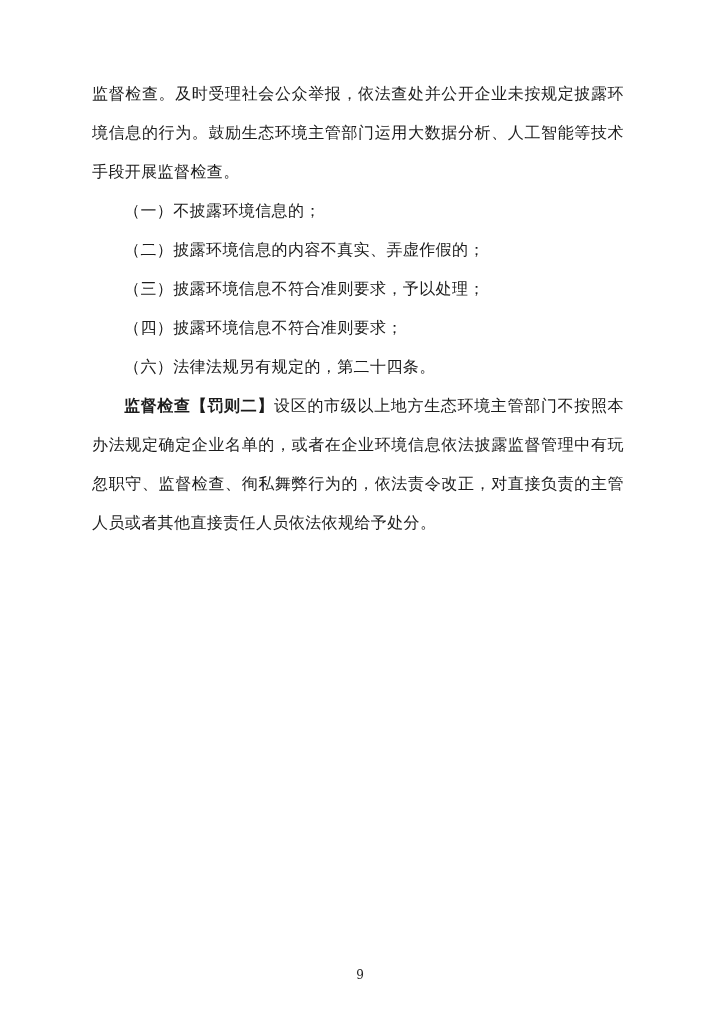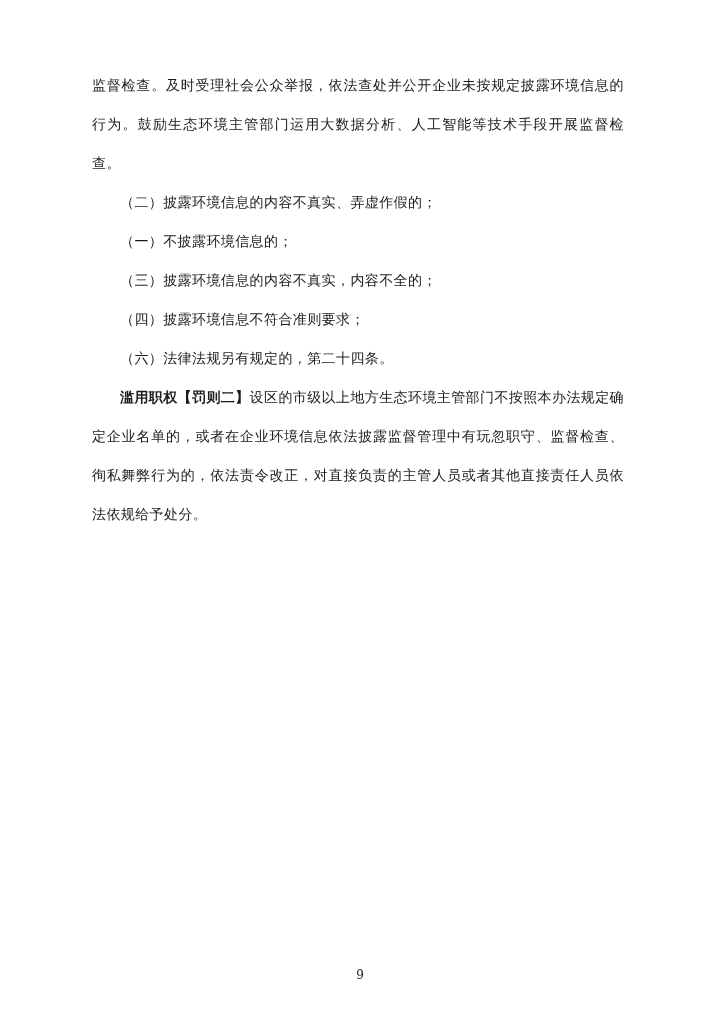--- a/index.html
+++ b/index.html
@@ -12,24 +12,24 @@
     height: 1026px;
     background: #ffffff;
     position: relative;
     box-sizing: border-box;
     margin: 0 auto;
     overflow: hidden;
   }
   .content {
     position: absolute;
     left: 92px;
-    top: 66px;
+    top: 74px;
     width: 532px;
     font-family: Liberation Sans, sans-serif;
-    font-size: 14px;
+    font-size: 16px;
     line-height: 39px;
     color: #1b1b1b;
     text-align: justify;
     text-justify: inter-ideograph;
   }
   p {
     margin: 0;
     padding: 0;
     letter-spacing: 0.4px;
   }
@@ -49,21 +49,21 @@
     font-size: 12px;
     color: #222;
   }
 </style>
 </head>
 <body>
 
 <div class="page">
   <div class="content" id="doc-content">
       <p class=""><span>监督检查。及时受理社会公众举报，依法查处并公开企业未按规定披露环境信息的行为。鼓励生态环境主管部门运用大数据分析、人工智能等技术手段开展监督检查。</span></p>
+      <p class="indent"><span>（一）不披露环境信息的；</span></p>
       <p class="indent"><span>（二）披露环境信息的内容不真实、弄虚作假的；</span></p>
-      <p class="indent"><span>（一）不披露环境信息的；</span></p>
-      <p class="indent"><span>（三）披露环境信息的内容不真实，内容不全的；</span></p>
+      <p class="indent"><span>（三）披露环境信息不符合准则要求，予以处理；</span></p>
       <p class="indent"><span>（四）披露环境信息不符合准则要求；</span></p>
       <p class="indent"><span>（六）法律法规另有规定的，第二十四条。</span></p>
-      <p class="indent"><span class="bold">滥用职权【罚则二】</span><span>设区的市级以上地方生态环境主管部门不按照本办法规定确定企业名单的，或者在企业环境信息依法披露监督管理中有玩忽职守、监督检查、徇私舞弊行为的，依法责令改正，对直接负责的主管人员或者其他直接责任人员依法依规给予处分。</span></p>
+      <p class="indent"><span class="bold">监督检查【罚则二】</span><span>设区的市级以上地方生态环境主管部门不按照本办法规定确定企业名单的，或者在企业环境信息依法披露监督管理中有玩忽职守、监督检查、徇私舞弊行为的，依法责令改正，对直接负责的主管人员或者其他直接责任人员依法依规给予处分。</span></p>
     </div>
   <div class="page-number">9</div>
 </div>
 
 </body></html>

